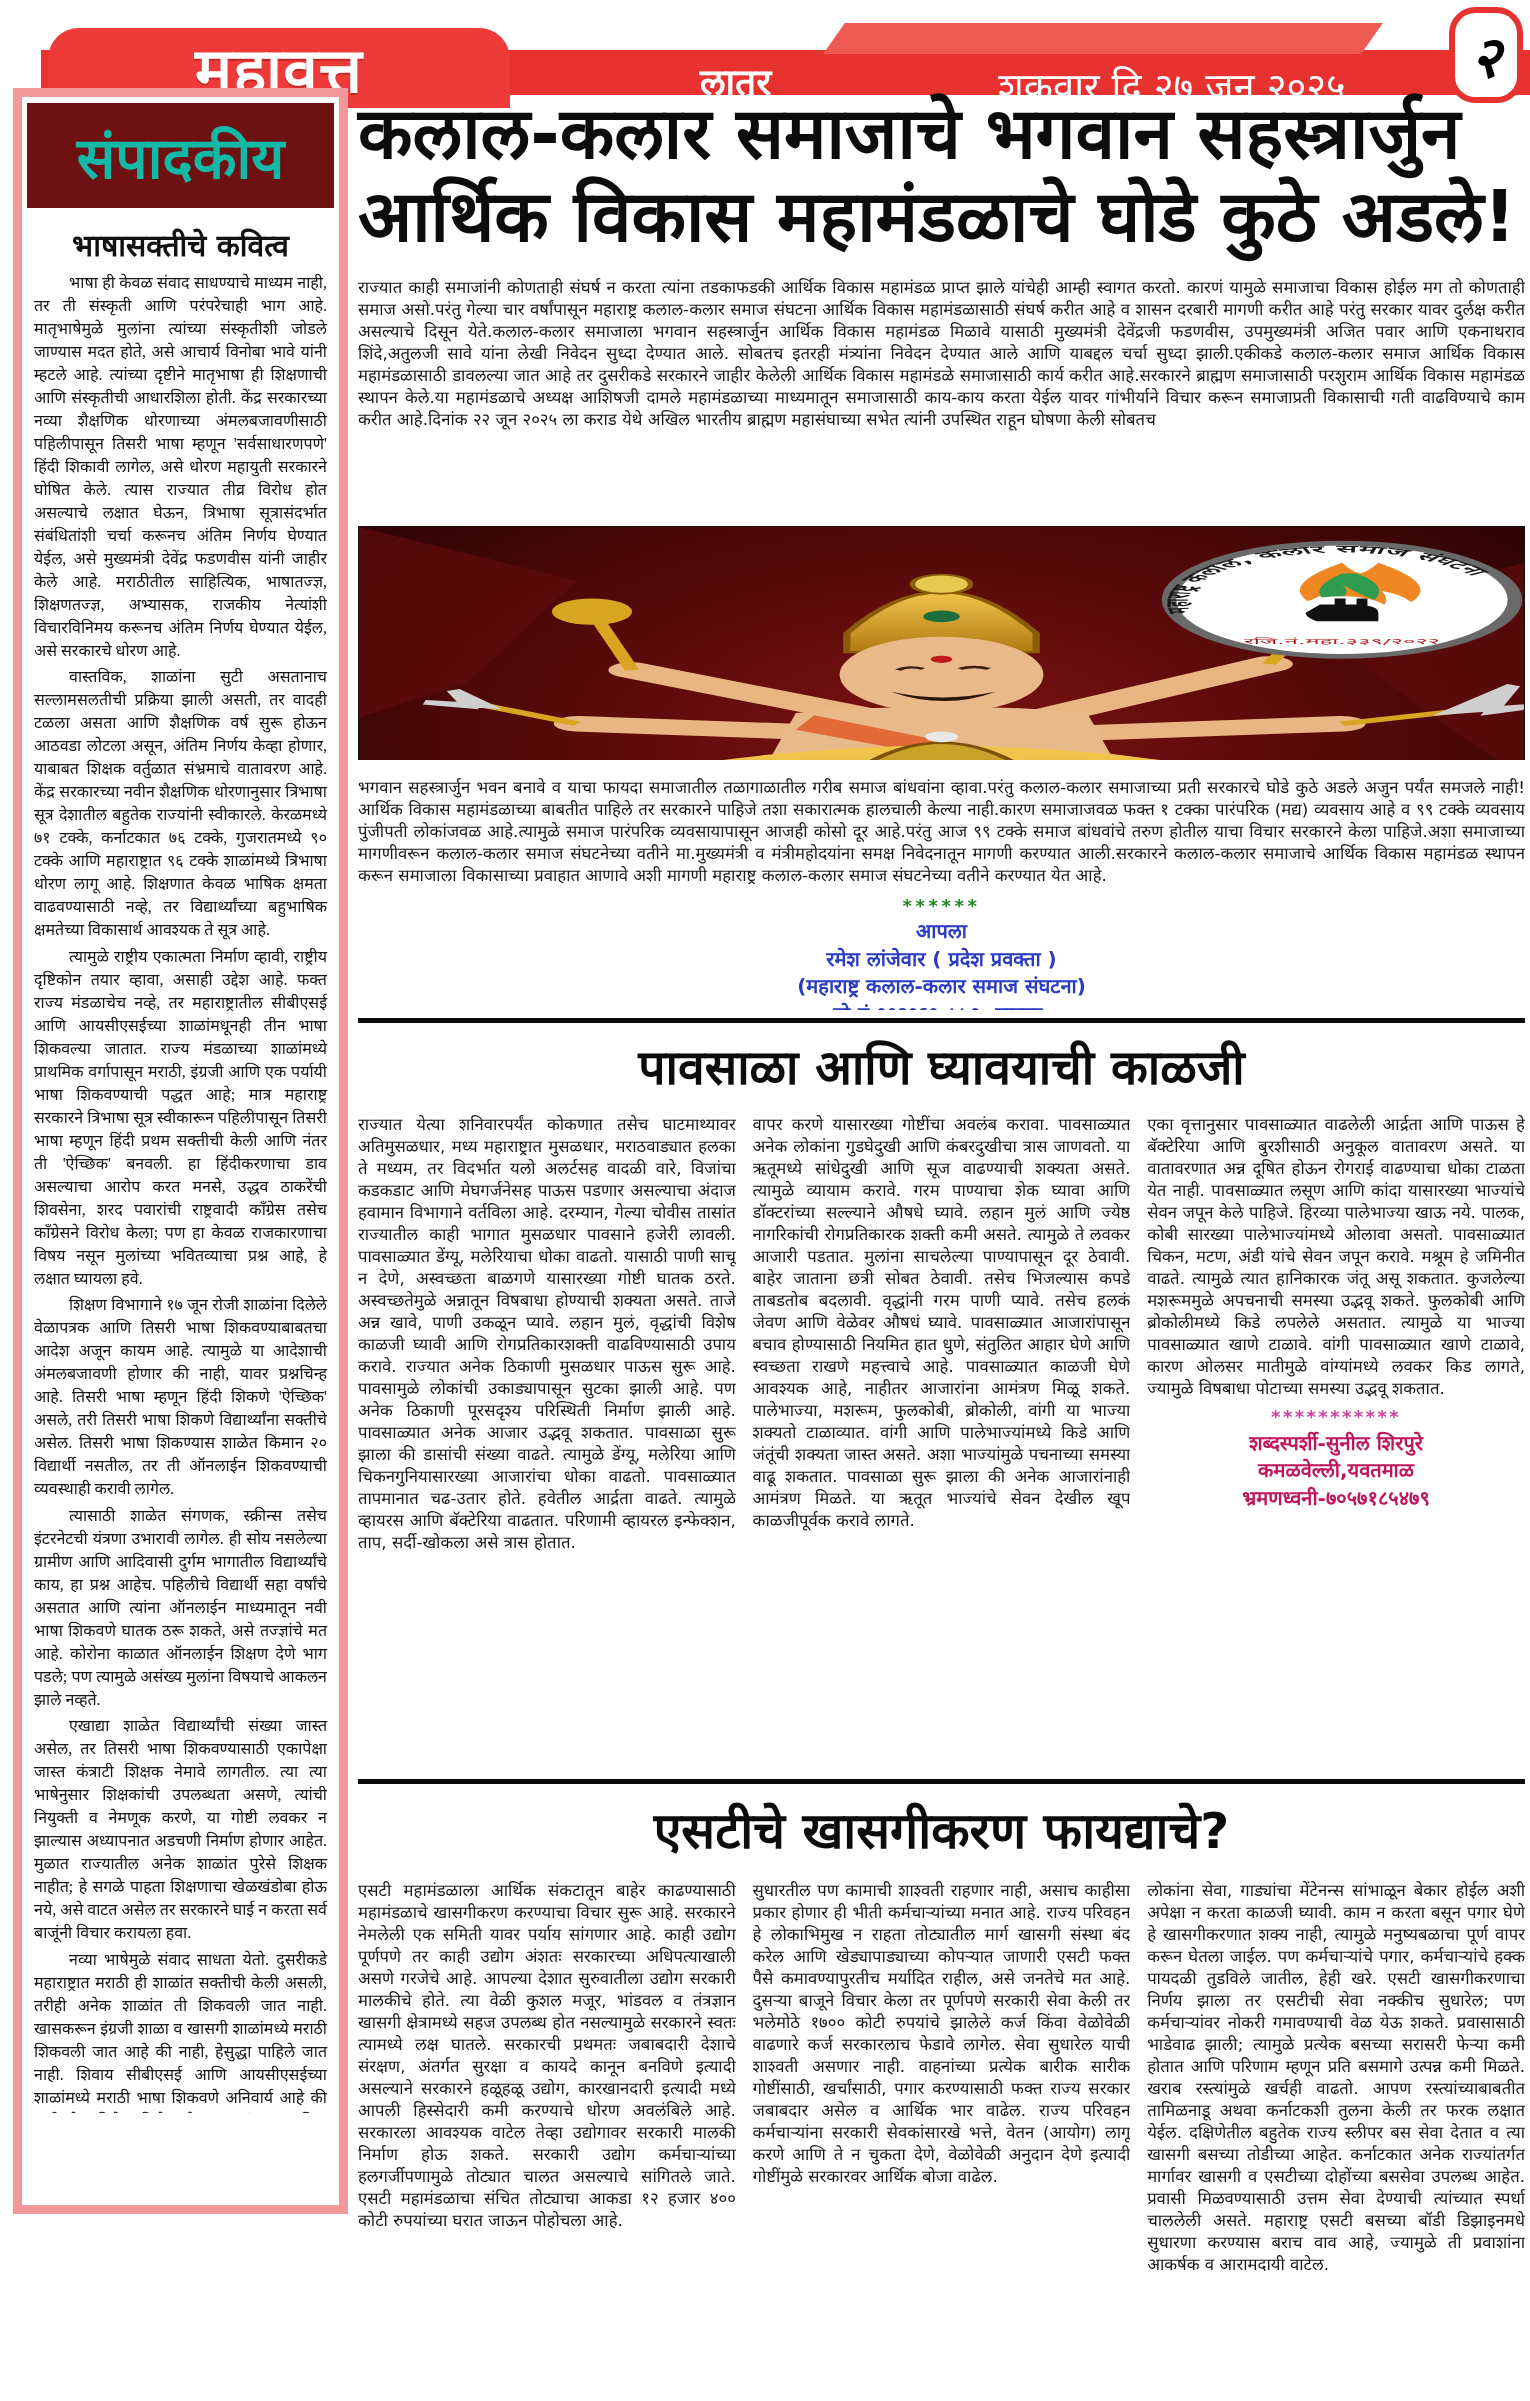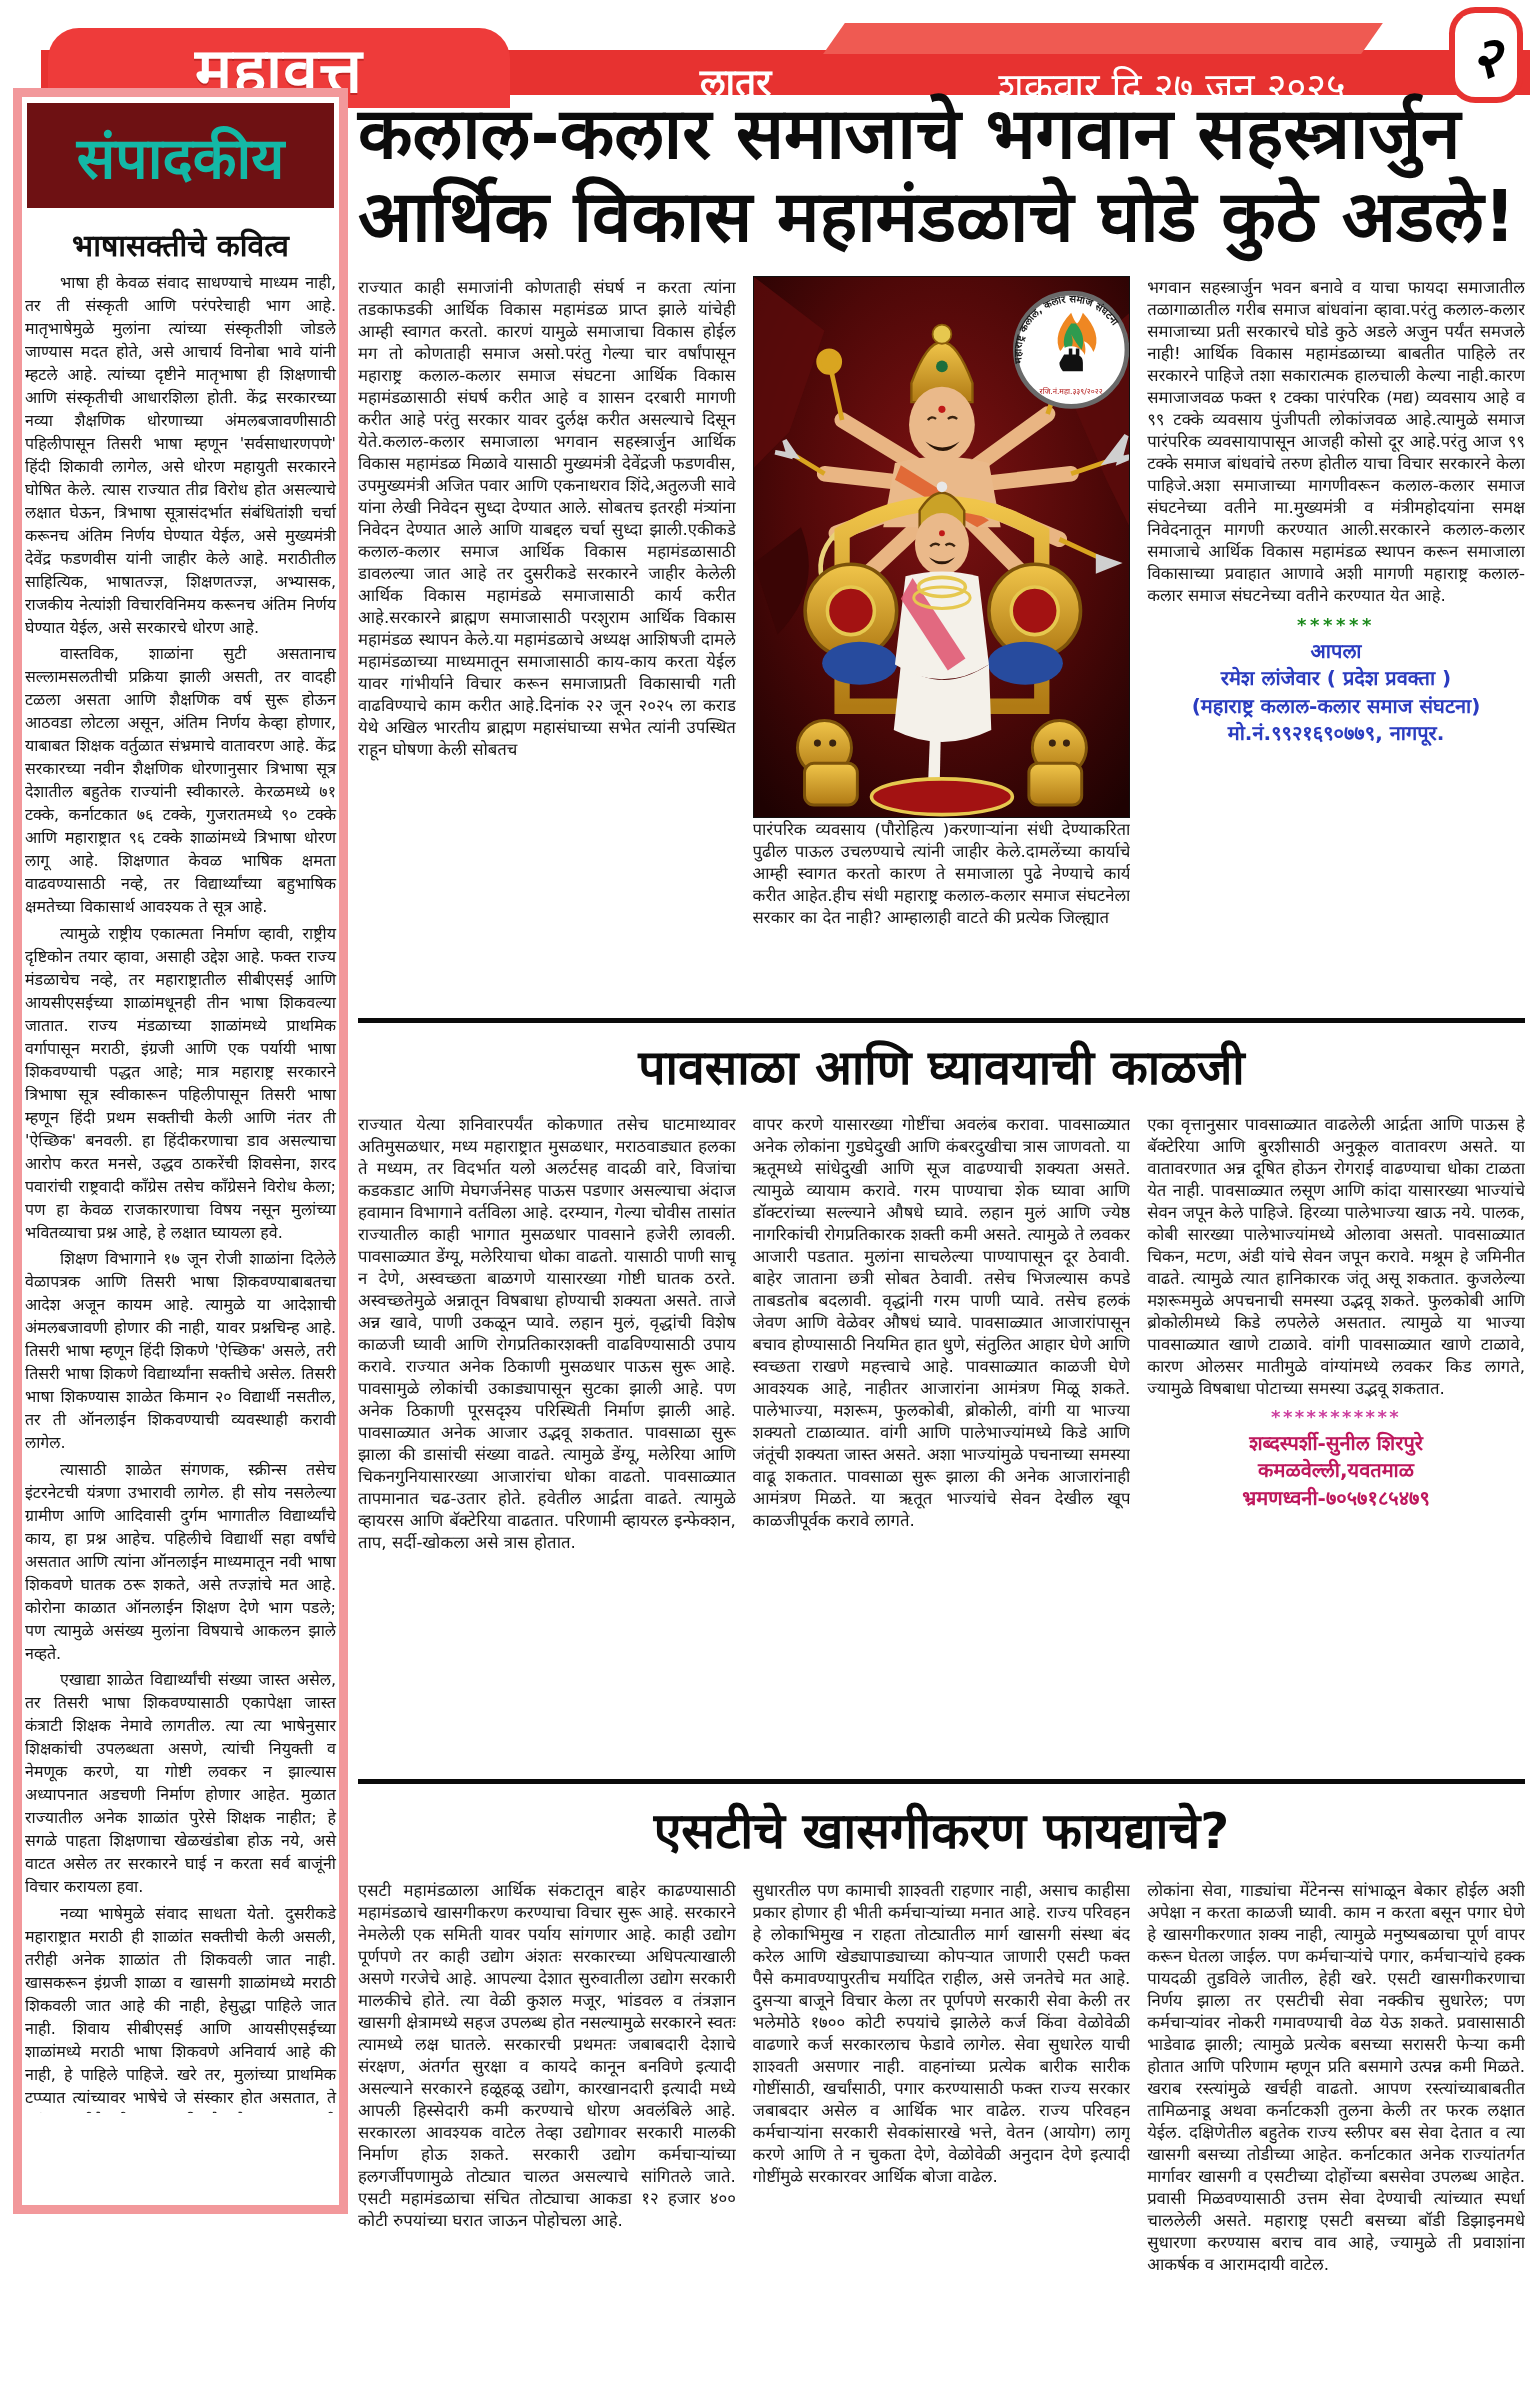--- a/index.html
+++ b/index.html
@@ -14,30 +14,30 @@
   .city{position:absolute;left:622px;top:55px;width:227px;text-align:center;color:#fff;font-size:37px;font-weight:bold;}
   .dateline{position:absolute;left:933px;top:59px;width:478px;text-align:center;color:#fff;font-size:38px;font-weight:normal;}
   .pagenum{position:absolute;left:1455px;top:13px;width:62px;height:84px;background:#fff;border-radius:20.3px;display:flex;align-items:center;justify-content:center;box-shadow:0 0 0 6px #e73230;}
   .pagenum span{font-size:57px;font-weight:bold;color:#000;font-style:italic;}
 
   
   .edit{position:absolute;left:13px;top:88px;width:335px;height:2126px;border:9.6px solid #f2989b;background:#fff;box-sizing:border-box;overflow:hidden;}
   .edit-head{margin:6px 4.8px 0 4.8px;background:#6e1113;height:105px;display:flex;align-items:center;justify-content:center;}
   .edit-head span{color:#14b8a6;font-size:57px;font-weight:bold;}
   .edit-title{text-align:center;font-size:30px;font-weight:bold;color:#111;margin:15.5px 3.6px 6px 3.6px;}
-  .edit-body{padding:0 3px;height:1842px;overflow:hidden;}
+  .edit-body{padding:0 12px;height:1842px;overflow:hidden;font-family:Liberation Serif, serif;}
   .edit-body p{margin:0 0 3.6px 0;font-size:16px;line-height:23px;text-align:justify;text-indent:35px;}
 
   
   .main{position:absolute;left:358px;top:88px;width:1167px;height:2313px;}
   .a1-head{margin:3.6px 0 0 0;text-align:left;font-size:71px;line-height:1.18;font-weight:bold;color:#0c0c0c;}
   .cols{display:flex;gap:16.7px;overflow:hidden;}
   .col{flex:1;overflow:hidden;}
   .col p{margin:0;font-size:16.7px;line-height:22px;text-align:justify;}
-  .a1-cols{margin-top:16.7px;height:734px;}
+  .a1-cols{margin-top:16.7px;height:734px;flex-direction:column;}
 
   
   .photo{width:100%;height:542px;background:#2d0404;border:1.8px solid #111;box-sizing:border-box;position:relative;overflow:hidden;}
   .photo svg{display:block;width:100%;height:100%;}
   .under-photo{margin-top:7.2px;}
 
   .sep-green{color:#1d8a1d;text-align:center;font-size:18px;font-weight:bold;letter-spacing:3.6px;margin:8.4px 0 2.4px 0;}
   .byline-blue{color:#2b3cc0;text-align:center;font-size:20px;line-height:27.5px;font-weight:bold;}
   .sep-mag{color:#cc3f9e;text-align:center;font-size:18px;font-weight:bold;letter-spacing:2.4px;margin:7.2px 0 2.4px 0;}
   .byline-mag{color:#be185d;text-align:center;font-size:20px;line-height:27.5px;font-weight:bold;}

